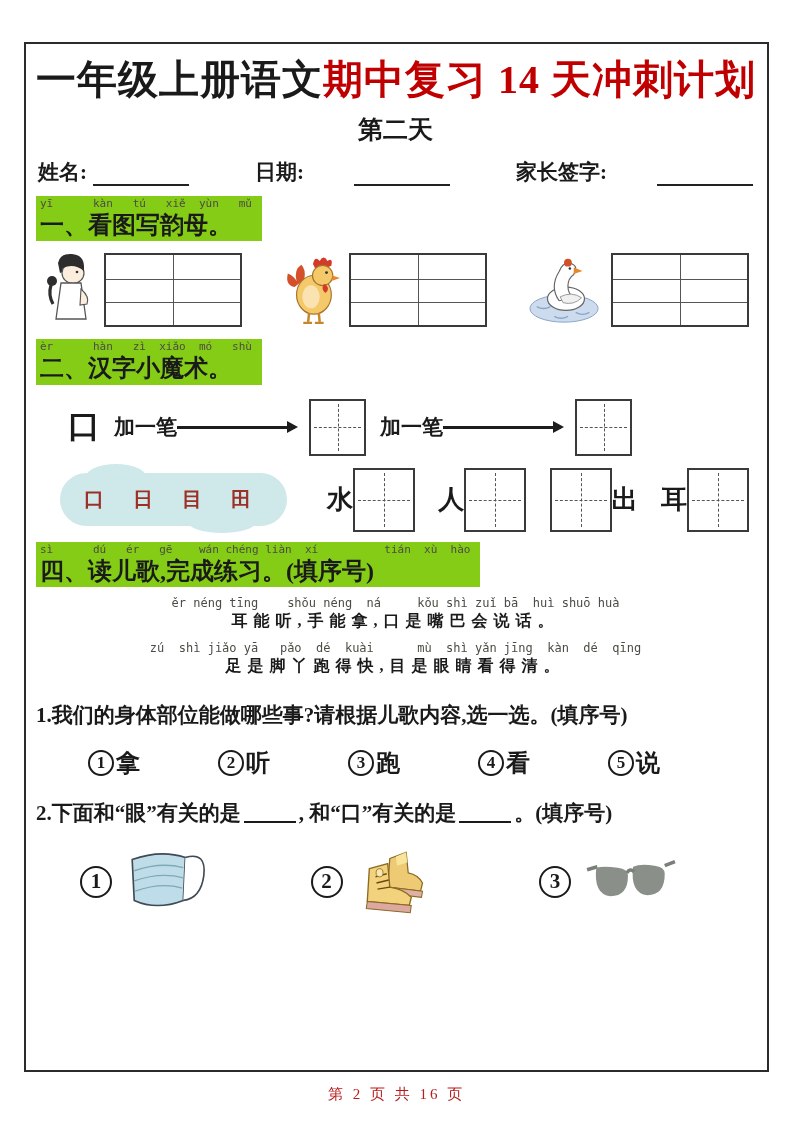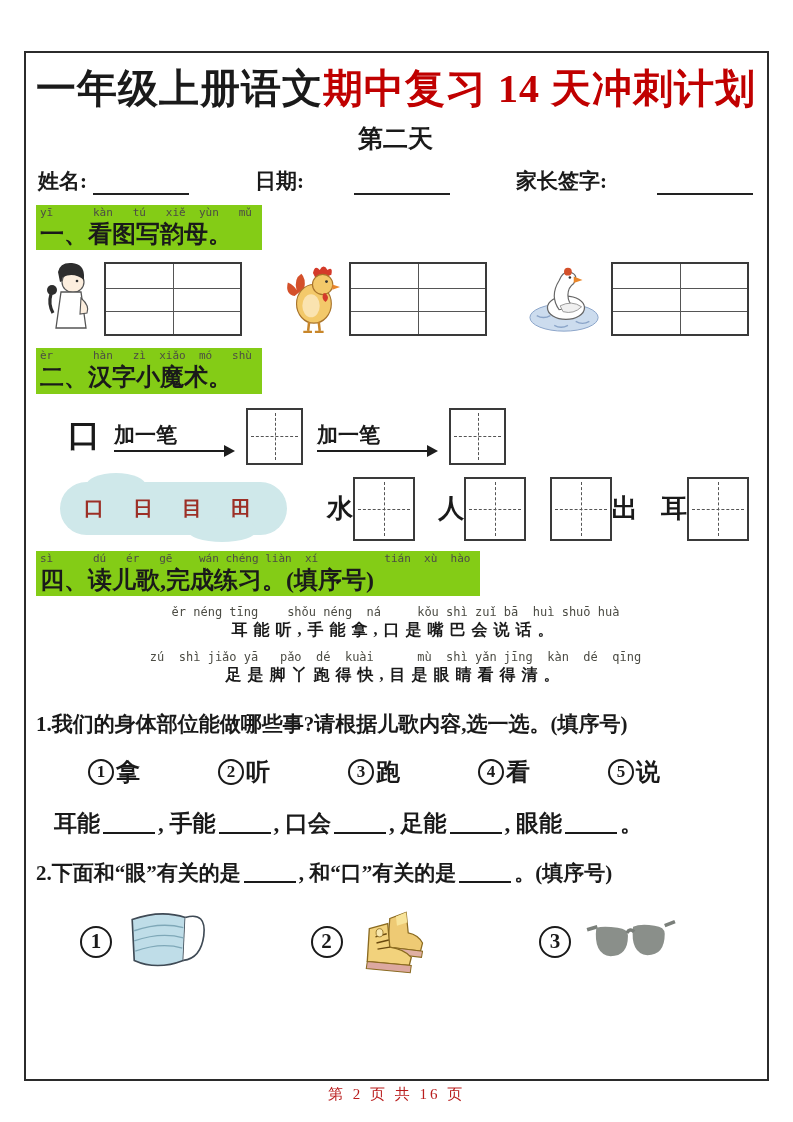--- a/index.html
+++ b/index.html
@@ -1,19 +1,19 @@
 <!DOCTYPE html>
 <html><head>
 <meta charset="utf-8">
 <style>
   * { margin:0; padding:0; box-sizing:border-box; }
   body { background:#ffffff; font-family:"Liberation Serif", serif; color:#1a1a1a; }
   .page { position:relative; width:793px; height:1122px; background:#fff; overflow:hidden; }
   .frame { position:absolute; left:24px; top:42px; width:745px; height:1030px;
-           border:2px solid #2b2b2b; padding:6px 12px 10px 10px; background:#fff;margin-top:9px; }
+           border:2px solid #2b2b2b; padding:6px 12px 10px 10px; background:#fff; }
 
   .title { text-align:center; font-size:40px; font-weight:900; letter-spacing:1px; margin-top:2px; white-space:nowrap; }
   .title .red { color:#c00000; }
   .day { text-align:center; font-size:25px; font-weight:bold; margin-top:6px; }
 
   .form-row { display:flex; margin-top:12px; font-size:21px; font-weight:bold; padding:0 2px; }
   .form-field { display:flex; align-items:flex-end; }
   .form-field + .form-field { margin-left:auto;gap:44px; }
   .wline { display:inline-block; width:96px; height:14px; border-bottom:2px solid #222; margin-left:6px; }
 
@@ -26,21 +26,21 @@
   .s1-group { display:flex; align-items:center; }
   .s1-group + .s1-group { margin-left:auto; }
   .pgrid { position:relative; width:138px; height:74px; border:2px solid #3a3a3a; background:#fff; margin-left:8px; }
   .pgrid .h1 { position:absolute; left:0; right:0; top:33.3%; border-top:1.5px solid #555; }
   .pgrid .h2 { position:absolute; left:0; right:0; top:66.6%; border-top:1.5px solid #555; }
   .pgrid .v  { position:absolute; top:0; bottom:0; left:50%; border-left:1.5px solid #555; }
 
   
   .s2-row { display:flex; align-items:center; margin:14px 0 0 32px; }
   .big-char { font-size:32px; font-weight:900; }
-  .arrow { display:flex; flex-direction:column; margin:0 14px; }
+  .arrow { display:flex; flex-direction:row; align-items:center; margin:0 14px; }
   .arrow-label { font-size:21px; font-weight:bold; margin-bottom:1px; }
   .arrow-body { position:relative; width:118px; height:2.5px; background:#1d1d1d; }
   .arrow-body::after { content:""; position:absolute; right:-3px; top:-5px;
       border-left:11px solid #1d1d1d; border-top:6px solid transparent; border-bottom:6px solid transparent; }
   .tgrid { position:relative; width:57px; height:57px; border:2px solid #3a3a3a; background:#fff; }
   .tgrid::before { content:""; position:absolute; left:3px; right:3px; top:50%; border-top:1.5px dashed #555; }
   .tgrid::after  { content:""; position:absolute; top:3px; bottom:3px; left:50%; border-left:1.5px dashed #555; }
 
   
   .s3-row { display:flex; align-items:center; margin-top:12px; padding-right:6px; }
@@ -242,27 +242,20 @@
       <span class="opt">
           <span class="cnum">4</span>
           <span>看</span>
         </span>
       <span class="opt">
           <span class="cnum">5</span>
           <span>说</span>
         </span>
     </div>
 
-    <div class="fill-row">
-      <span>耳能</span><span class="blank"></span><span>,</span>
-      <span>手能</span><span class="blank"></span><span>,</span>
-      <span>口会</span><span class="blank"></span><span>,</span>
-      <span>足能</span><span class="blank"></span><span>,</span>
-      <span>眼能</span><span class="blank"></span><span>。</span>
-    </div>
 
     <div class="q-text" style="margin-top:20px;">
       <span>2.下面和“眼”有关的是</span><span class="blank"></span><span>, 和“口”有关的是</span><span class="blank"></span><span>。(填序号)</span>
     </div>
 
     <div class="pic-row">
       <div class="pic-group">
         <span class="cnum big">1</span>
         <svg width="90" height="74" viewBox="0 0 88 72">
           <path d="M8 14 Q36 4 60 12 L58 54 Q32 64 10 54 Z" fill="#bfdde8" stroke="#3f4a55" stroke-width="1.6"></path>

